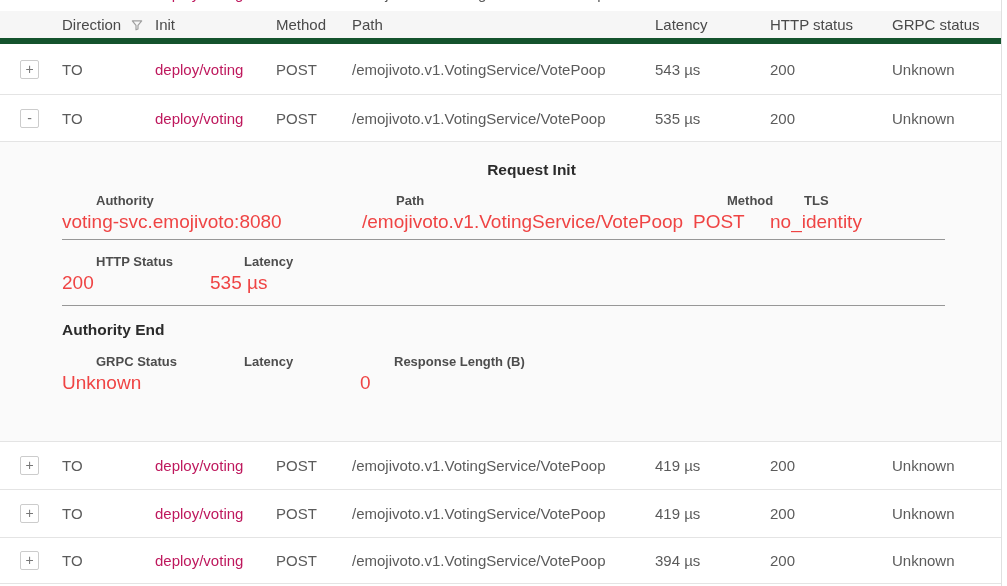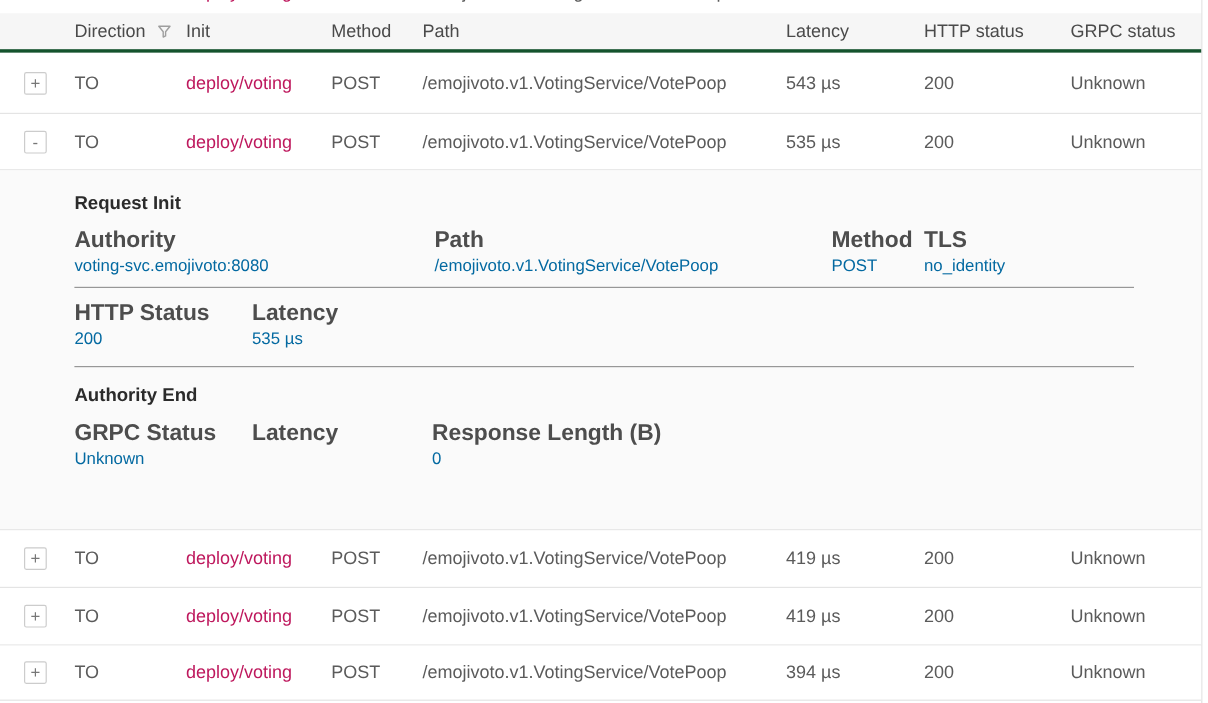--- a/index.html
+++ b/index.html
@@ -14,21 +14,21 @@
   .grid {
     display:grid;
     grid-template-columns:42px 93px 121px 76px 303px 115px 122px 1fr;
     padding-left:20px; align-items:center; box-sizing:border-box;
   }
 
   .top-clip { position:relative; height:11px; overflow:hidden; background:#fff; }
   .top-clip .clip-inner { position:absolute; left:0; top:-15px; width:100%; line-height:18px; height:18px; }
 
   .thead {
-    height:33px; background:#f6f6f6; border-bottom:3px solid #14532d;
+    height:33px; background:#f6f6f6; border-bottom:6px solid #14532d;
     color:#4a4a4a;
   }
   .th { display:flex; align-items:center; }
   .filter-ic { margin-left:9px; display:inline-flex; }
 
   .trow { height:47px; border-bottom:1px solid #e4e4e4; background:#fff; }
   .trow.tall { height:51px; }
   .trow.last { height:46px; border-bottom:1px solid #e4e4e4; }
 
   .expand-btn {
@@ -39,30 +39,30 @@
     font-family:"Liberation Sans", sans-serif; cursor:pointer;
   }
   .link { color:#be185d; text-decoration:none; cursor:pointer; }
 
   
   .detail {
     height:300px; box-sizing:border-box; background:#fafafa;
     border-bottom:1px solid #e4e4e4; overflow:hidden;
   }
   .sec-title { margin:0 0 0 62px; font-weight:bold; color:#2b2b2b; font-size:15.5px; line-height:18px; }
-  .t1 { padding-top:19px; }
+  .t1 { padding-top:19px;text-align:center; }
   .t2 { padding-top:21px; }
   .t3 { padding-top:15px; }
   .fields { margin:13px 0 0 62px; display:grid; }
   .fields.end-m { margin-top:14px; }
   .req-grid  { grid-template-columns:300px 331px 77px 75px auto; }
   .resp-grid { grid-template-columns:148px auto; }
   .end-grid  { grid-template-columns:148px 150px auto; }
-  .f-label { font-weight:bold; color:#4d4d4d; font-size:19px; line-height:17px; }
-  .f-value { color:#0369a1; font-size:14px; line-height:17px; margin-top:4px; }
+  .f-label { font-weight:bold; color:#4d4d4d; font-size:13px; line-height:17px;margin-left:34px; }
+  .f-value { color:#ef4444; font-size:19px; line-height:17px; margin-top:4px; }
   .sec-hr {
     border:none; border-top:1px solid #979797;
     margin:9px 0 0 62px; width:883px;
   }
   .sec-hr.hr2 { margin-top:14px; }
 </style>
 </head>
 <body>
 
 <div class="card">

